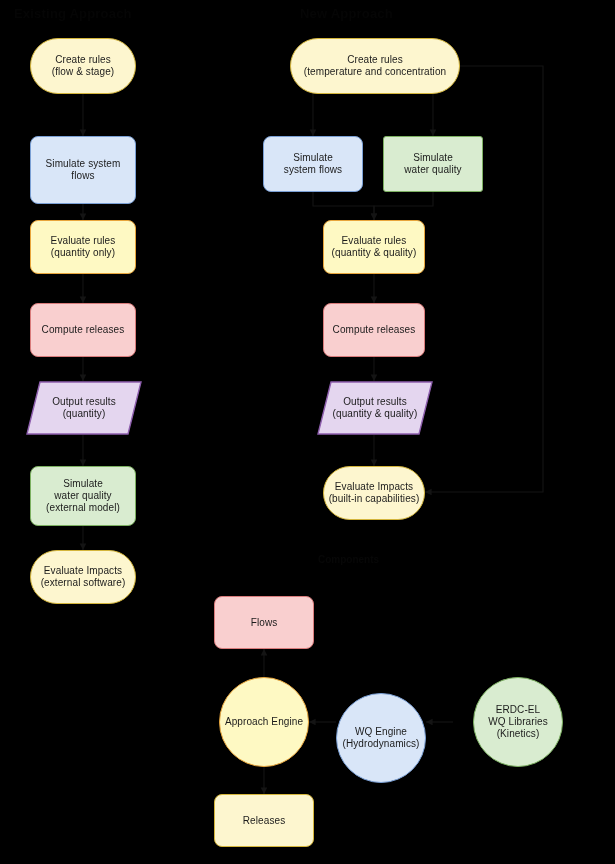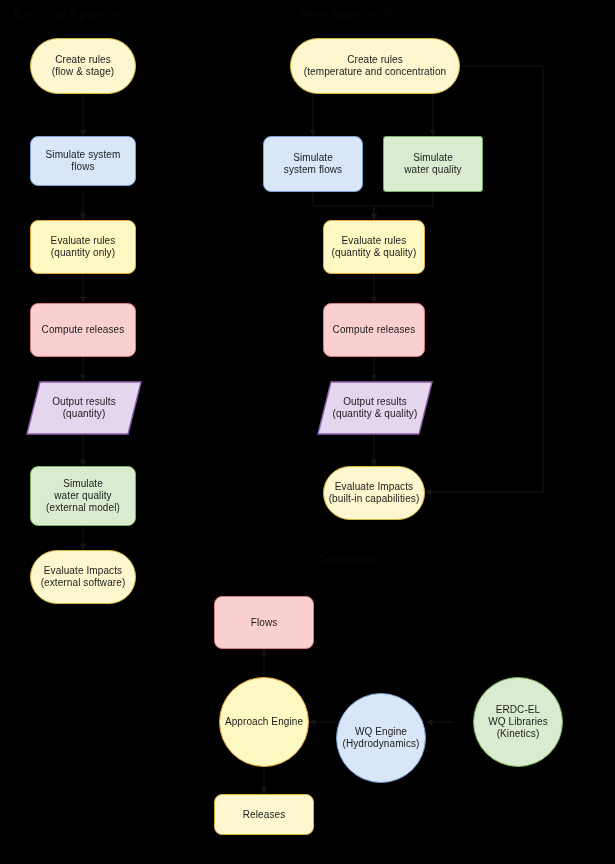--- a/index.html
+++ b/index.html
@@ -106,21 +106,21 @@
       <path d="M 264 767 L 264 794" fill="none" stroke="#141414" stroke-width="1.1" marker-end="url(#arrow)"></path>
       <path d="M 336 722 L 309 722" fill="none" stroke="#141414" stroke-width="1.1" marker-end="url(#arrow)"></path>
       <path d="M 453 722 L 426 722" fill="none" stroke="#141414" stroke-width="1.1" marker-end="url(#arrow)"></path>
     </g>
 </svg>
 
 <div id="nodes">
     <div class="node stadium c-yellow" style="left: 30px; top: 38px; width: 106px; height: 56px;">
       <span class="lbl">Create rules<br>(flow &amp; stage)</span>
     </div>
-    <div class="node rrect c-blue" style="left: 30px; top: 136px; width: 106px; height: 50px;">
+    <div class="node rrect c-blue" style="left: 30px; top: 136px; width: 106px; height: 68px;">
       <span class="lbl">Simulate system<br>flows</span>
     </div>
     <div class="node rrect c-orange" style="left: 30px; top: 220px; width: 106px; height: 54px;">
       <span class="lbl">Evaluate rules<br>(quantity only)</span>
     </div>
     <div class="node rrect c-pink" style="left: 30px; top: 303px; width: 106px; height: 54px;">
       <span class="lbl">Compute releases</span>
     </div>
     <div class="node para c-purple" style="left: 26px; top: 381px; width: 116px; height: 54px;">
       <svg class="pshape" viewBox="0 0 116 54" preserveAspectRatio="none">
@@ -163,21 +163,21 @@
     </div>
     <div class="node circle c-orange" style="left: 219px; top: 677px; width: 90px; height: 90px;">
       <span class="lbl">Approach Engine</span>
     </div>
     <div class="node circle c-blue" style="left: 336px; top: 693px; width: 90px; height: 90px; align-items: center;">
       <span class="lbl">WQ Engine<br>(Hydrodynamics)</span>
     </div>
     <div class="node circle c-green" style="left: 473px; top: 677px; width: 90px; height: 90px;">
       <span class="lbl">ERDC-EL<br>WQ Libraries<br>(Kinetics)</span>
     </div>
-    <div class="node rrect c-yellow" style="left: 214px; top: 794px; width: 100px; height: 41px;">
+    <div class="node rrect c-yellow" style="left: 214px; top: 794px; width: 100px; height: 53px;">
       <span class="lbl">Releases</span>
     </div>
   </div>
 <div id="labels">
     <div class="header" style="left: 14px; top: 6px;">Existing Approach</div>
     <div class="header" style="left: 300px; top: 6px;">New Approach</div>
     <div class="sublabel" style="left: 318px; top: 554px;">Components</div>
   </div>
 
 </body></html>

